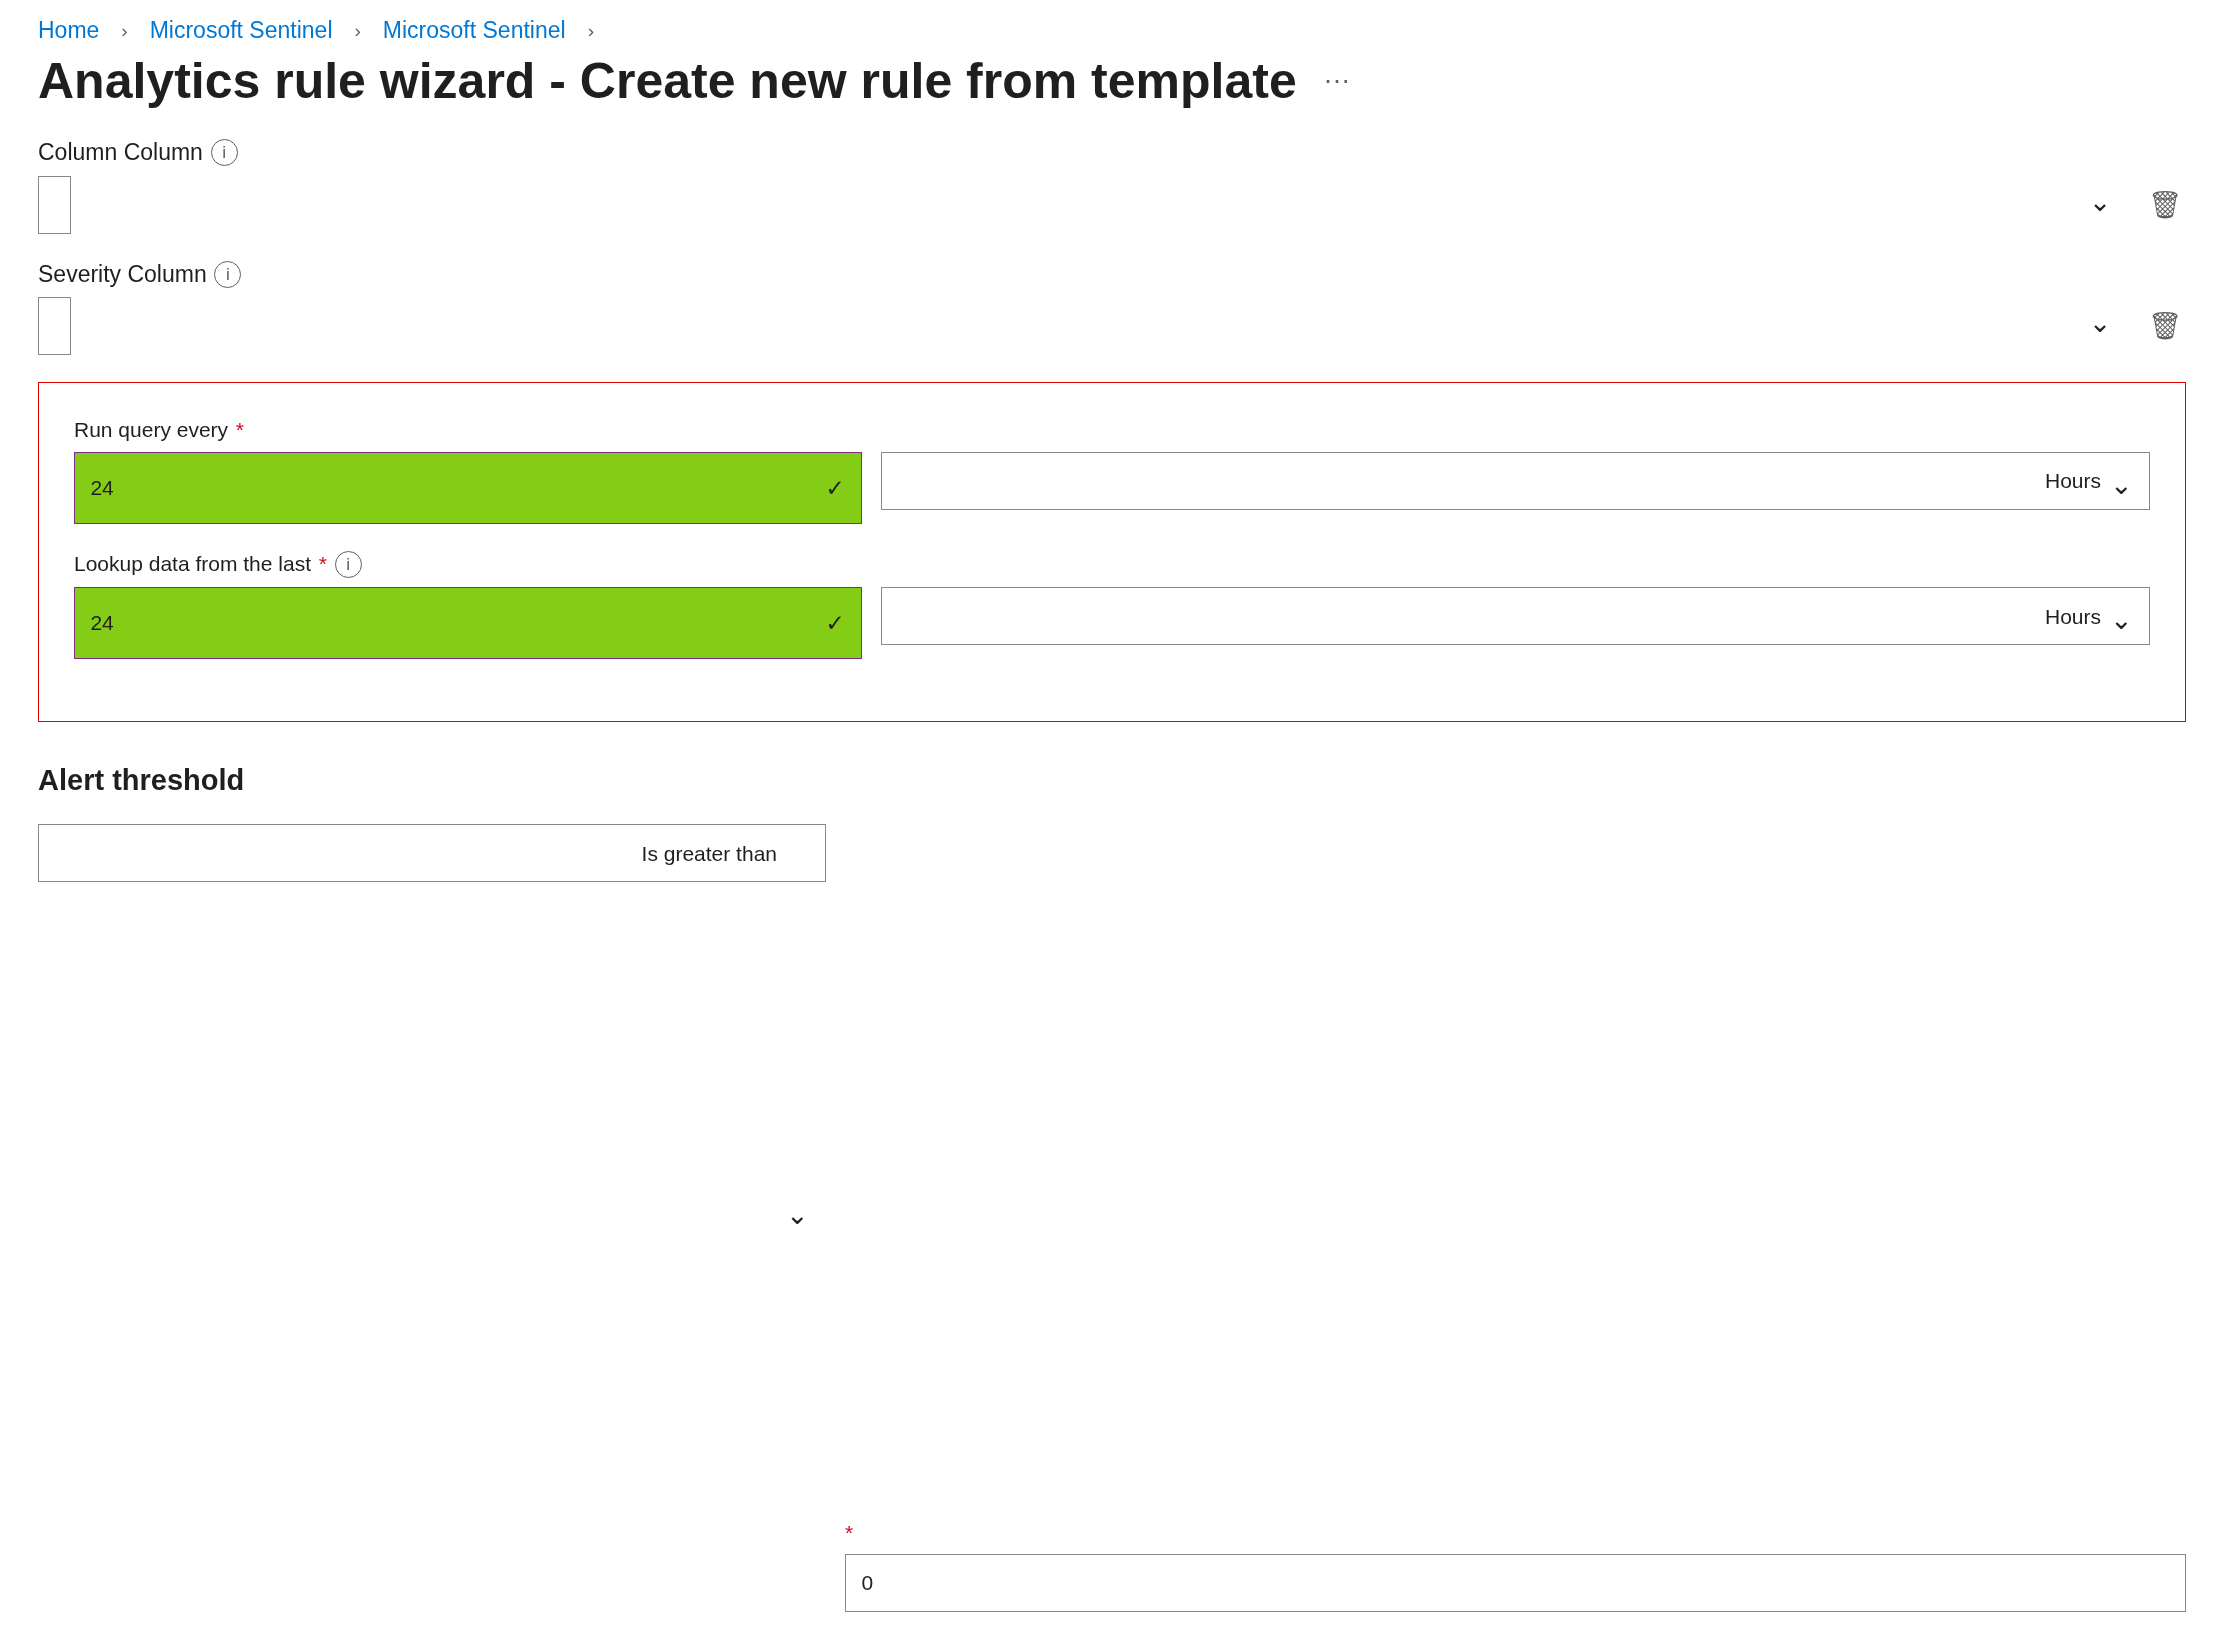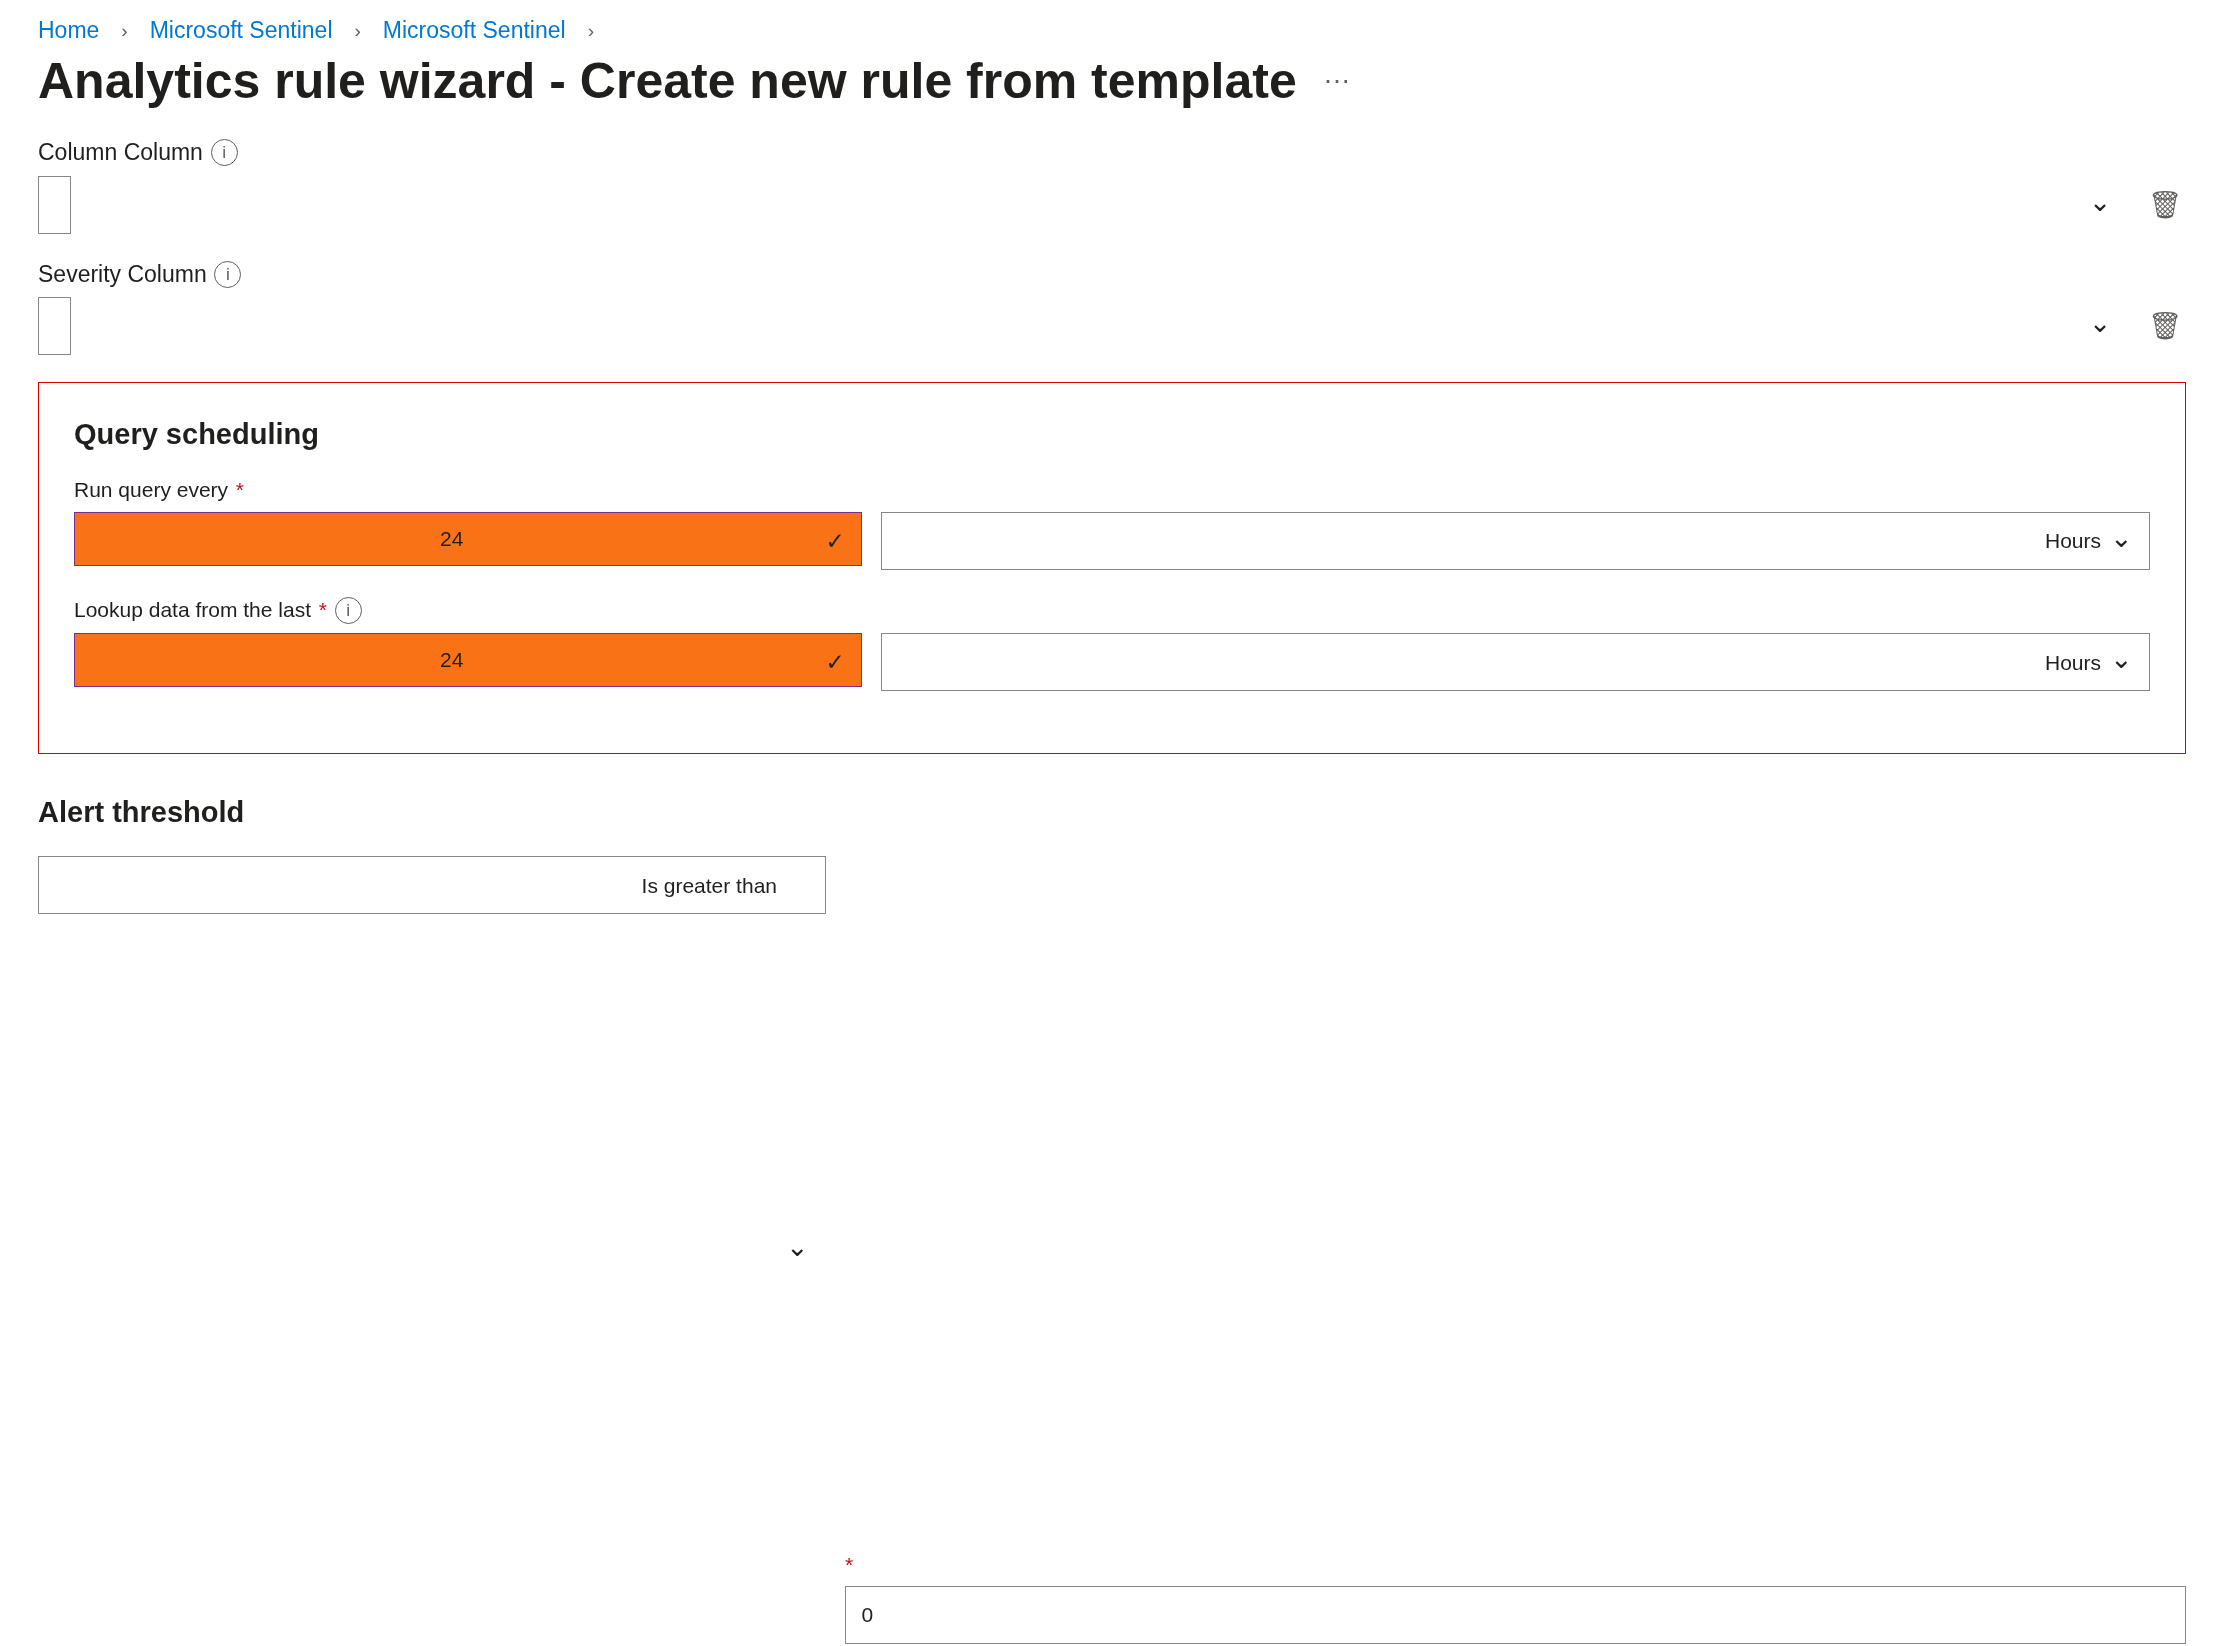--- a/index.html
+++ b/index.html
@@ -158,27 +158,26 @@
       position: absolute;
       right: 17.3px;
       top: 50%;
       transform: translateY(-50%);
       font-size: 23px;
       color: #201f1e;
       pointer-events: none;
     }
     .query-number-input {
       width: 100%;
-      height: 54px;
+      height: 72px;
       border: 1.9px solid #7b2d8b;
-      background: #f97316;
+      background: #84cc16;
       font-size: 21px;
       color: #201f1e;
       padding: 0 48px 0 15.4px;
-      text-align: center;
     }
     .query-unit-wrapper {
       position: relative;
       flex: 1;
     }
     .query-unit-wrapper::after {
       content: '⌄';
       position: absolute;
       right: 17.3px;
       top: 50%;
@@ -306,21 +305,20 @@
         <div class="dropdown-wrapper">
           <select class="dropdown-select">
             <option value=""></option>
           </select>
         </div>
         <span class="delete-icon">🗑</span>
       </div>
     </div>
 
     <div class="query-scheduling-box">
-      <div class="section-title">Query scheduling</div>
 
       <div class="query-row">
         <div class="query-row-label">
           <span>Run query every</span>
           <span class="required-star">*</span>
         </div>
         <div class="query-fields-row">
           <div class="query-number-wrapper">
             <input class="query-number-input" type="text" value="24" style="">
           </div>

